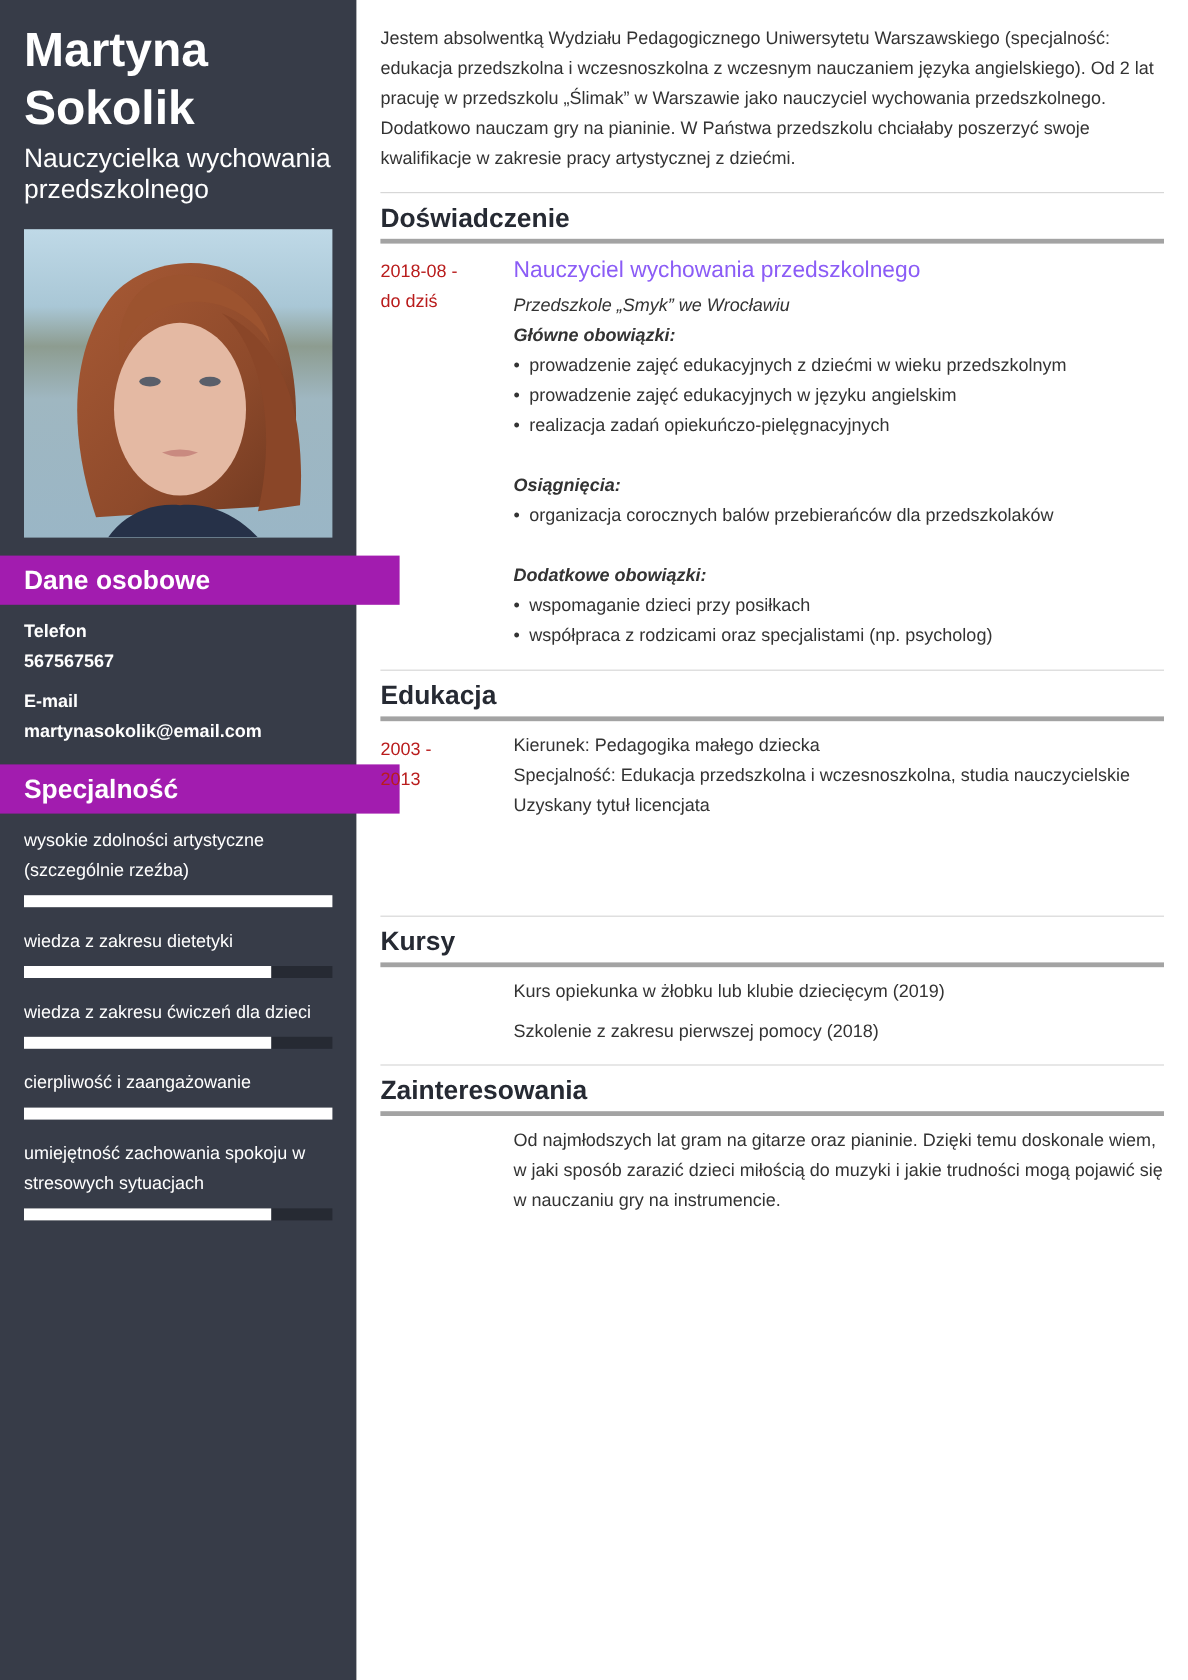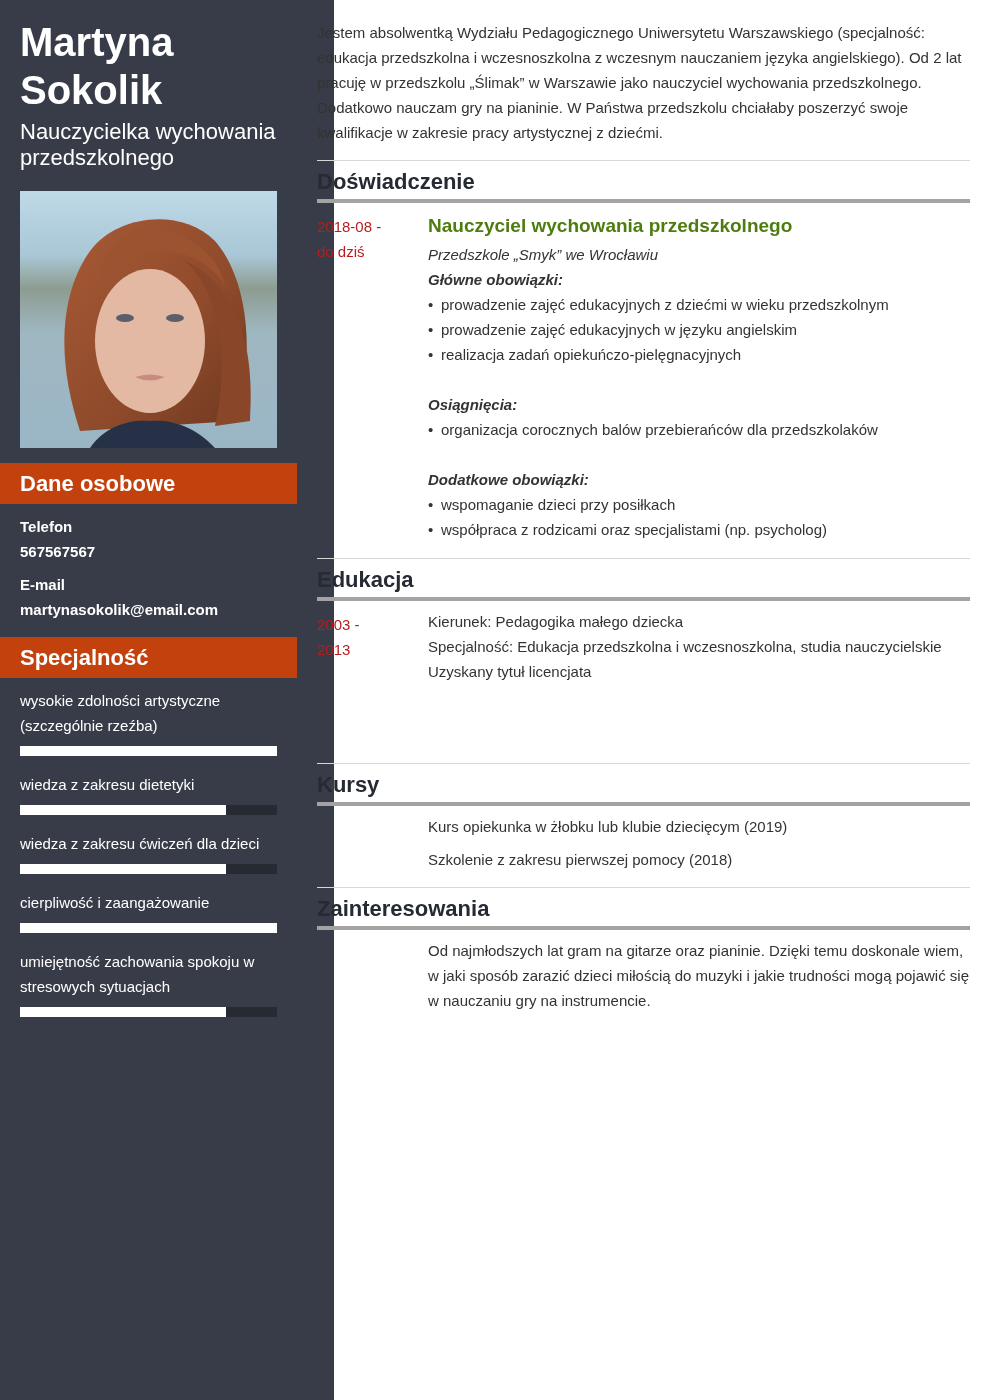--- a/index.html
+++ b/index.html
@@ -1,35 +1,35 @@
 <!DOCTYPE html>
 <html><head>
 <meta charset="utf-8">
 <style>
   html, body { margin:0; padding:0; }
   body { width:990px; height:1400px; position:relative; background:#ffffff; font-family:"Liberation Sans", sans-serif; color:#333; overflow:hidden; }
-  .sidebar { position:absolute; left:0; top:0; width:334px; height:1400px; background:#373c48; color:#fff; }
+  .sidebar { position:absolute; left:0; top:0; width:297px; height:1400px; background:#373c48; color:#fff; }
   .name { position:absolute; left:20px; top:18px; font-size:40px; font-weight:bold; line-height:48px; margin:0; }
   .title { position:absolute; left:20px; top:119px; font-size:22px; line-height:26px; width:265px; }
   .photo { position:absolute; left:20px; top:191px; width:257px; height:257px; overflow:hidden;
     background: linear-gradient(180deg, #bfd9e7 0%, #a9c7d6 25%, #8d9c90 38%, #9fb7c1 55%, #9ab6c6 100%); }
-  .sec-head { position:absolute; left:0; width:297px; height:41px; background:#c2410c; }
+  .sec-head { position:absolute; left:0; width:297px; height:41px; background:#a21caf;padding-left:36px; }
   .sec-head span { position:absolute; left:20px; top:8px; font-size:22px; font-weight:bold; }
   .lbl { position:absolute; left:20px; font-size:15px; font-weight:bold; }
   .val { position:absolute; left:20px; font-size:15px;font-weight:bold; }
   .skill { position:absolute; left:20px; width:257px; font-size:15px; line-height:25px; }
   .bar { position:absolute; left:20px; width:257px; height:10px; background:#262a33; }
   .bar .fill { height:10px; background:#ffffff; }
   .main { position:absolute; left:317px; top:0; width:653px; }
   .summary { position:absolute; top:20px; left:0; width:653px; font-size:15px; line-height:25px; color:#333; }
   .m-head { position:absolute; left:0; width:653px; border-top:1px solid #d7d7d7; border-bottom:4px solid #a3a3a3; height:38px; }
   .m-head span { position:absolute; left:0; top:8px; font-size:22px; font-weight:bold; color:#262a33; }
   .date { position:absolute; left:0; font-size:15px; line-height:25px; color:#b91c1c; }
   .col { position:absolute; left:111px; width:542px; font-size:15px; line-height:25px; color:#333; }
-  .job-title { font-size:19px; font-weight:bold; line-height:26px; color:#4d7c0f; }
+  .job-title { font-size:19px; font-weight:normal; line-height:26px; color:#8b5cf6; }
   .org { font-style:italic; }
   .sub { font-weight:bold;font-style:italic; }
   ul { margin:0; padding:0; list-style:none; }
   li { position:relative; padding-left:13px; }
   li::before { content:"•"; position:absolute; left:0; top:0; }
   .edu-title { font-size:19px; font-weight:bold; line-height:32px; }
 </style>
 </head>
 <body>
 

